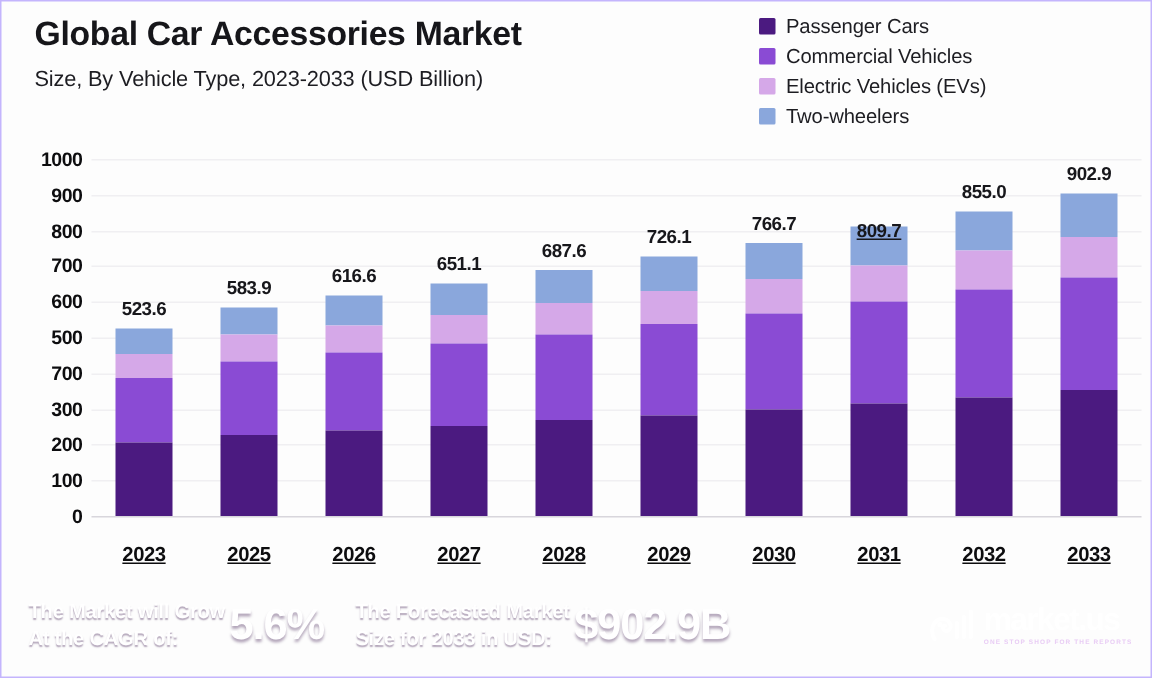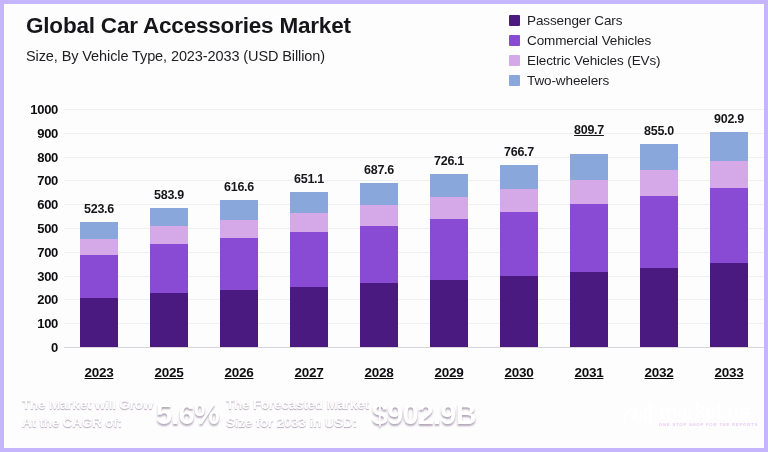--- a/index.html
+++ b/index.html
@@ -6,21 +6,21 @@
   html, body {
     width: 768px; height: 452px;
     font-family: "Liberation Sans", sans-serif;
     background: #ffffff;
     overflow: hidden;
   }
   #page {
     position: relative;
     width: 768px; height: 452px;
     background: #fdfdfd;
-    border: 4px solid #c4b5fd;
+    border: 1px solid #c4b5fd;
   }
 
   
   #header {
     position: absolute; left: 0; top: 0;
     width: 768px; height: 92px;
   }
   #title {
     position: absolute; left: 22px; top: 9px;
     font-size: 22.5px; font-weight: 700; color: #16161a;
@@ -273,21 +273,21 @@
           <div class="bar-total" style="top: 48.5254px;">766.7</div>
           <div class="bar-year">2030</div>
         </div>
         <div class="bar-col">
           <div class="bar-stack" style="bottom: 41px;">
             <div class="seg" style="height: 25.4422px; background: rgb(138, 167, 220);"></div>
             <div class="seg" style="height: 24.6568px; background: rgb(213, 168, 232);"></div>
             <div class="seg" style="height: 67.4492px; background: rgb(138, 75, 212);"></div>
             <div class="seg" style="height: 75.1604px; background: rgb(75, 26, 128);"></div>
           </div>
-          <div class="bar-total" style="top: 27px; text-decoration: underline;">809.7</div>
+          <div class="bar-total" style="top: 54px; text-decoration: underline;">809.7</div>
           <div class="bar-year">2031</div>
         </div>
         <div class="bar-col">
           <div class="bar-stack" style="bottom: 41px;">
             <div class="seg" style="height: 26.8464px; background: rgb(138, 167, 220);"></div>
             <div class="seg" style="height: 26.0372px; background: rgb(213, 168, 232);"></div>
             <div class="seg" style="height: 71.2334px; background: rgb(138, 75, 212);"></div>
             <div class="seg" style="height: 79.373px; background: rgb(75, 26, 128);"></div>
           </div>
           <div class="bar-total" style="top: 27.51px;">855.0</div>
@@ -306,21 +306,21 @@
       </div>
   </div>
 
   <div id="footer">
     <div id="footer-inner">
       <div class="foot-text">
         <span>The Market will Grow</span><br>
         <span>At the CAGR of:</span>
       </div>
       <div class="foot-big">5.6%</div>
-      <div class="foot-text" style="margin-left:4px;">
+      <div class="foot-text" style="margin-left:18px;">
         <span>The Forecasted Market</span><br>
         <span>Size for 2033 in USD:</span>
       </div>
       <div class="foot-big">$902.9B</div>
 
       <div id="logo-wrap">
         <svg id="logo-mark" width="30" height="24" viewBox="0 0 30 24">
           <path d="M3,21 C0.5,17 1,11 5,8.5 C8,6.6 12,7.6 13.4,10.8 C14.2,12.6 13.6,14.6 12,15.4 C10.6,16.1 9,15.4 8.7,14 C8.5,13 9.1,12.2 10,12.1" fill="none" stroke="#ffffff" stroke-width="2.6" stroke-linecap="round"></path>
           <circle cx="6.6" cy="11.4" r="1.7" fill="#ffffff"></circle>
           <rect x="16.5" y="9" width="2.7" height="12" rx="1.2" fill="#ffffff"></rect>

